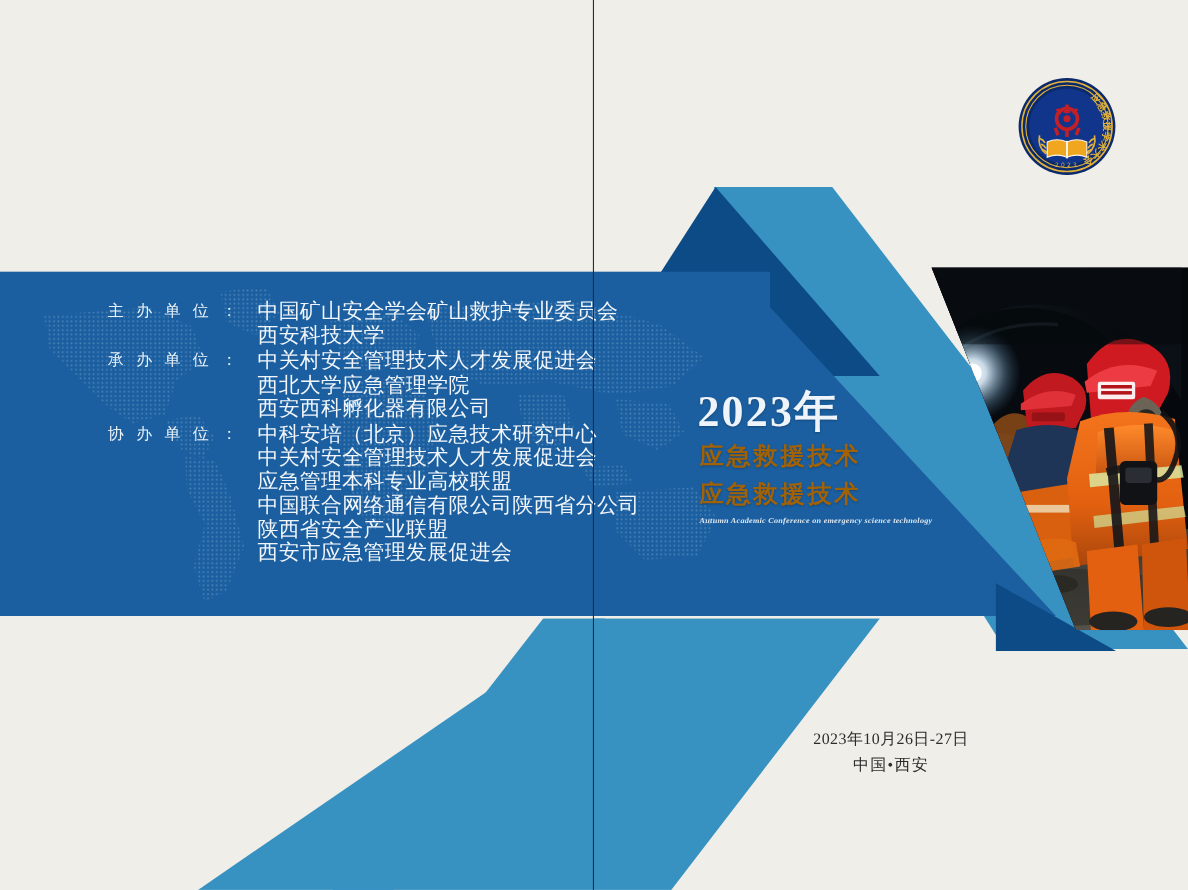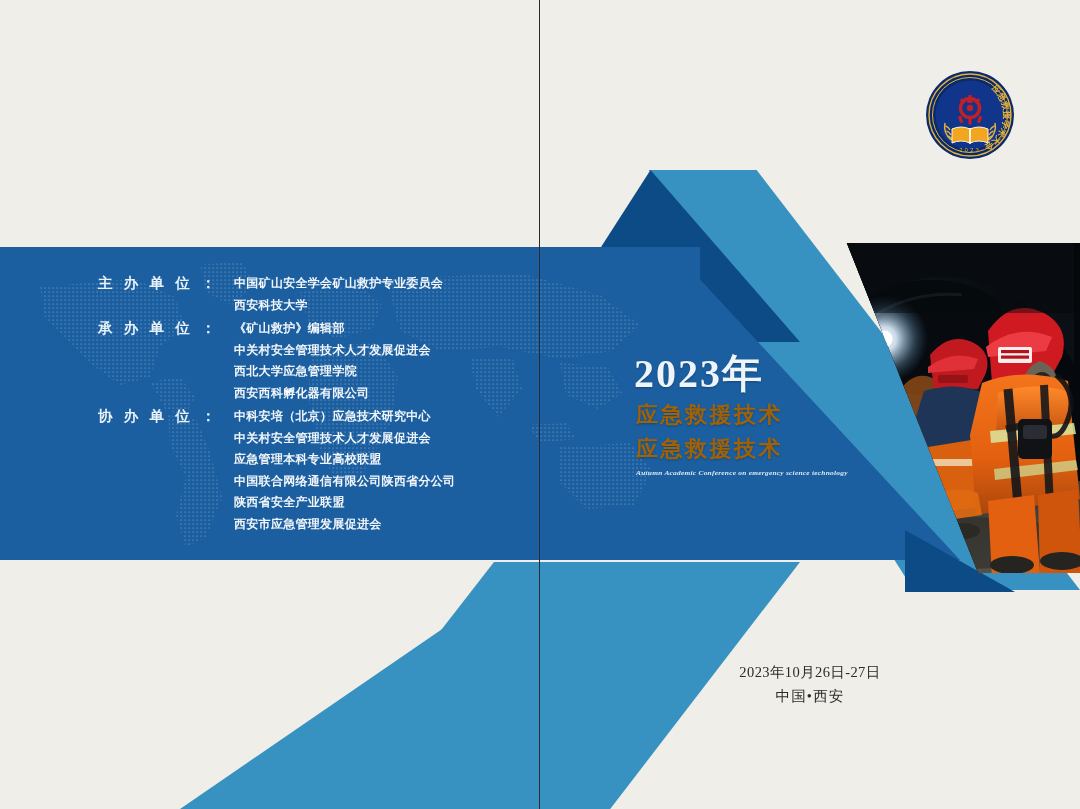--- a/index.html
+++ b/index.html
@@ -89,31 +89,31 @@
   .photo{
     left:812px;top:243px;width:268px;height:330px;
     clip-path:polygon(13% 0%, 100% 0%, 100% 100%, 62% 100%);
     z-index:12;overflow:hidden;background:#0a0a0f;
   }
   .photo svg{display:block;width:100%;height:100%;}
 
   
   .orgs{
     position:absolute;left:0;top:247px;width:700px;height:402px;
-    z-index:20;padding:26px 0 0 0;box-sizing:border-box;font-weight:bold;
+    z-index:20;padding:26px 0 0 0;box-sizing:border-box;
   }
   .org-row{display:flex;align-items:flex-start;margin:0 0 2px 0;}
   .org-label{
     width:118px;flex:0 0 118px;text-align:justify;text-align-last:justify;
     color:#e9f1f8;font-size:14.5px;line-height:21.5px;
     margin-left:98px;letter-spacing:.4px;
   }
   .org-vals{display:flex;flex-direction:column;margin-left:18px;}
   .org-val{
-    color:#f2f6fa;font-size:12px;line-height:21.5px;
+    color:#f2f6fa;font-size:19px;line-height:21.5px;
     white-space:nowrap;letter-spacing:.3px;
   }
 
   
   .title-wrap{
     position:absolute;left:632px;top:352px;width:260px;z-index:25;
   }
   .title-year{
     font-family:"Liberation Serif","DejaVu Serif",serif;
     font-size:40px;font-weight:700;color:#eef4f9;
@@ -303,21 +303,20 @@
       <div class="org-label">主办单位：</div>
       <div class="org-vals">
         <div class="org-val">中国矿山安全学会矿山救护专业委员会</div>
         <div class="org-val">西安科技大学</div>
       </div>
     </div>
 
     <div class="org-row">
       <div class="org-label">承办单位：</div>
       <div class="org-vals">
-        <div class="org-val">《矿山救护》编辑部</div>
         <div class="org-val">中关村安全管理技术人才发展促进会</div>
         <div class="org-val">西北大学应急管理学院</div>
         <div class="org-val">西安西科孵化器有限公司</div>
       </div>
     </div>
 
     <div class="org-row">
       <div class="org-label">协办单位：</div>
       <div class="org-vals">
         <div class="org-val">中科安培（北京）应急技术研究中心</div>

